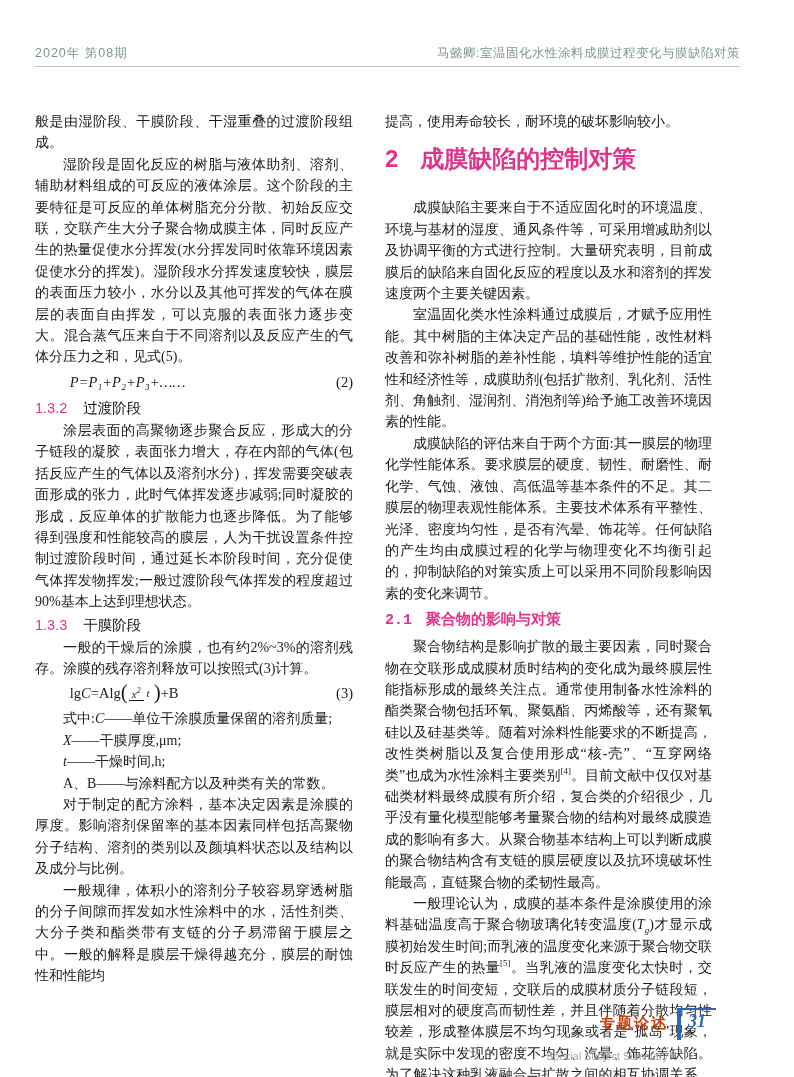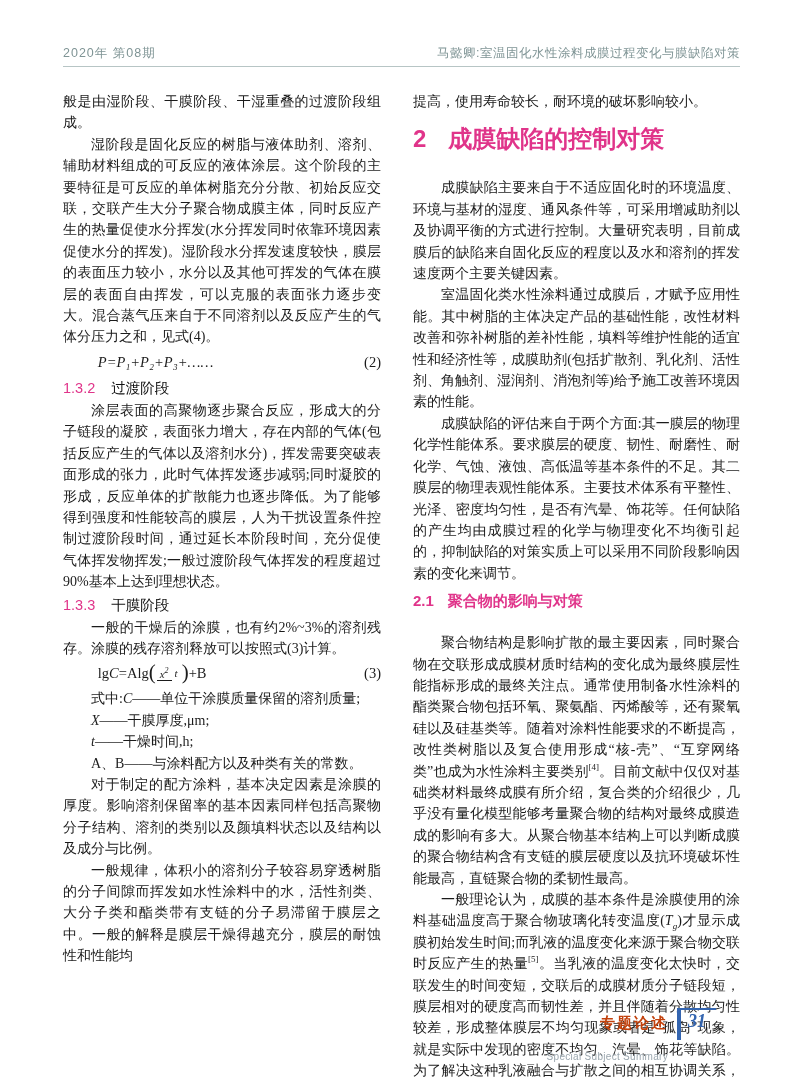--- a/index.html
+++ b/index.html
@@ -7,62 +7,62 @@
   body {
     width:794px; height:1077px;
     font-family:"Liberation Serif","DejaVu Serif",serif;
     color:#1b1b1b;
     overflow:hidden;
   }
   .page {
     position:relative;
     width:794px; height:783px;
     background:#ffffff;
-    padding:45px 54px 0 63px;
+    padding:45px 54px 0 35px;
   }
   
   .page-header {
     display:flex; justify-content:space-between; align-items:baseline;
     font-family:"Liberation Sans","DejaVu Sans",sans-serif;
     font-size:12.5px; color:#7f9495; letter-spacing:1px;
     padding-bottom:4px;
     border-bottom:1px solid #b7c5c5;
   }
   .running-title { letter-spacing:0.5px; }
   
   .columns { display:flex; gap:32px; margin-top:24px; }
   .col { text-align:justify; }
   .col-left  { width:318px; }
   .col-right { width:327px; }
   .body-text {
     font-size:14px; line-height:21.4px;
     text-indent:2em;
     color:#1b1b1b;
   }
-  .no-indent { text-indent:0; }
+  .no-indent { text-indent:0;margin-top:20px; }
   
   .minor-heading {
     font-size:14.5px; font-weight:normal;
     line-height:22px; margin:1px 0;
     font-family:"Liberation Sans","DejaVu Sans",sans-serif;
   }
   .minor-heading .h-num { color:#e0348a; margin-right:16px; }
   .minor-heading .h-title { color:#111111; }
   
   .major-heading {
     font-family:"Liberation Sans","DejaVu Sans",sans-serif;
     font-size:24px; font-weight:bold; color:#e0348a;
     margin:15px 0 26px 0; line-height:24px;
   }
   .major-heading .h-num { margin-right:22px; }
   
   .sub-heading {
-    font-family:Liberation Sans, sans-serif;
+    font-family:Liberation Mono, monospace;
     font-size:15px; font-weight:bold; color:#e0348a;
-    margin:6px 0 20px 0; line-height:22px;
+    margin:6px 0 4px 0; line-height:22px;
   }
   .sub-heading .h-num { margin-right:14px; }
   
   .formula-row {
     display:flex; justify-content:space-between; align-items:center;
     padding-left:2.4em; margin:3px 0 4px 0;
     font-size:14.5px; line-height:22px;
   }
   .math-italic { font-style:italic; }
   .formula-num { font-style:normal; color:#1b1b1b; }
@@ -118,21 +118,21 @@
     <span class="issue">2020年  第08期</span>
     <span class="running-title">马懿卿:室温固化水性涂料成膜过程变化与膜缺陷对策</span>
   </header>
 
   <main class="columns">
 
     <section class="col col-left">
       <p class="body-text no-indent">般是由湿阶段、干膜阶段、干湿重叠的过渡阶段组成。</p>
 
 
-      <p class="body-text">湿阶段是固化反应的树脂与液体助剂、溶剂、辅助材料组成的可反应的液体涂层。这个阶段的主要特征是可反应的单体树脂充分分散、初始反应交联，交联产生大分子聚合物成膜主体，同时反应产生的热量促使水分挥发(水分挥发同时依靠环境因素促使水分的挥发)。湿阶段水分挥发速度较快，膜层的表面压力较小，水分以及其他可挥发的气体在膜层的表面自由挥发，可以克服的表面张力逐步变大。混合蒸气压来自于不同溶剂以及反应产生的气体分压力之和，见式(4)。</p>
+      <p class="body-text">湿阶段是固化反应的树脂与液体助剂、溶剂、辅助材料组成的可反应的液体涂层。这个阶段的主要特征是可反应的单体树脂充分分散、初始反应交联，交联产生大分子聚合物成膜主体，同时反应产生的热量促使水分挥发(水分挥发同时依靠环境因素促使水分的挥发)。湿阶段水分挥发速度较快，膜层的表面压力较小，水分以及其他可挥发的气体在膜层的表面自由挥发，可以克服的表面张力逐步变大。混合蒸气压来自于不同溶剂以及反应产生的气体分压力之和，见式(5)。</p>
 
       <div class="formula-row">
         <span class="math-italic">P=P₁+P₂+P₃+……</span>
         <span class="formula-num">(2)</span>
       </div>
 
       <h3 class="minor-heading">
         <span class="h-num">1.3.2</span><span class="h-title">过渡阶段</span>
       </h3>
 

